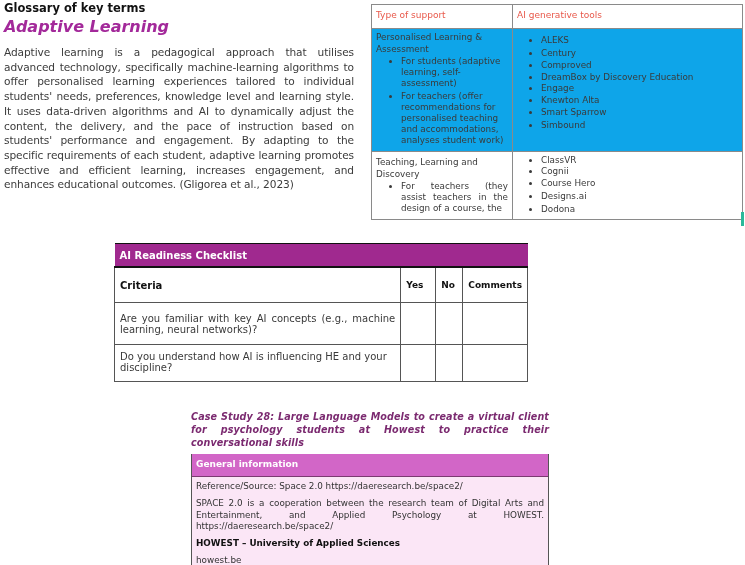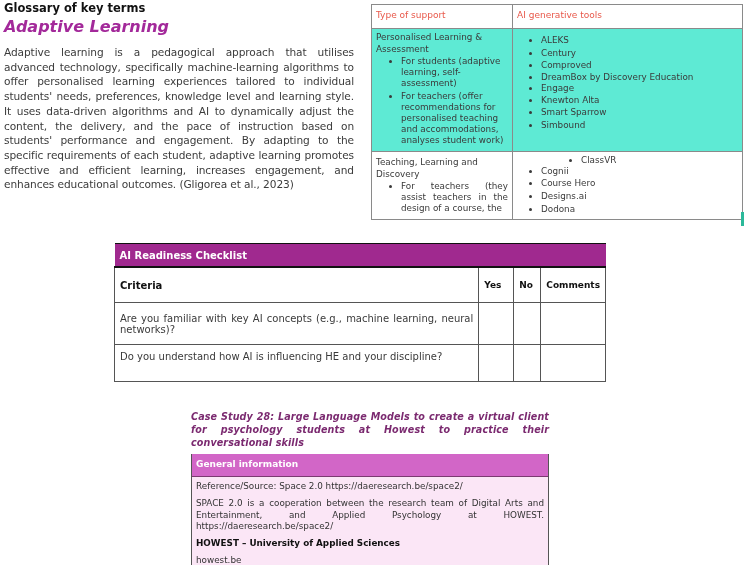--- a/index.html
+++ b/index.html
@@ -11,35 +11,35 @@
   #glossary { position:absolute; left:4px; top:0; width:350px; }
   #glossary h1 { margin:0; font-size:11.5px; font-weight:bold; color:#111; line-height:16px; }
   #glossary h2 { margin:3px 0 0 0; font-size:16px; font-weight:bold; font-style:italic; color:#a3299a; line-height:16px; }
   #glossary p { margin:10px 0 0 0; font-size:10.6px; line-height:14.7px; text-align:justify; color:#3b3b3b; letter-spacing:-0.1px; }
 
   
   #tools { position:absolute; left:371px; top:4px; width:372px; border-collapse:collapse; font-size:8.8px; color:#3a3a3a; }
   #tools td, #tools th { border:1px solid #8a8a8a; vertical-align:top; padding:3px 4px; text-align:left; font-weight:normal; }
   #tools th { color:#e8584a; height:15px; padding-top:5px; background:#fff; font-size:9px; }
   #tools .c1 { width:132px; }
-  #tools tr.grey td { background:#5eead4; }
+  #tools tr.grey td { background:#0ea5e9; }
   #tools ul { margin:0; padding-left:18px; }
   #tools ul li { line-height:11.5px; }
   #tools .sub { list-style:disc; padding-left:25px; margin:1px 0 0 0; }
   #tools .sub li { line-height:11px; margin-bottom:2px; }
   #tools .tools-list { padding-left:24px; margin-top:2px; }
   #tools .tools-list li { line-height:12.5px; }
   #tools .just { text-align:justify; }
   #tools-wrap { position:absolute; left:371px; top:4px; width:373px; height:229px; overflow:hidden; }
   #tools-wrap #tools { position:static; }
   #teal-mark { position:absolute; left:741px; top:212px; width:3px; height:14px; background:#2bb99a; }
 
   
   #checklist { position:absolute; left:114px; top:243px; width:492px; height:155px; overflow:hidden; }
-  #checklist table { width:492px; border-collapse:collapse; font-size:10px; }
+  #checklist table { width:414px; border-collapse:collapse; font-size:10px; }
   #checklist td { border:1px solid #555; padding:4px 5px; vertical-align:middle; }
   #checklist .hdr td { background:#a0298f; color:#fff; font-weight:bold; height:14px; border:none; border-bottom:2px solid #111; border-top:1px solid #111; }
   #checklist .sec td { font-weight:bold; color:#111; height:17px; vertical-align:top; padding-top:5px; }
   #checklist .colh td { font-weight:bold; color:#111; height:26px; }
   #checklist .colh td.small { font-size:9px; }
   #checklist .q td { height:33px; color:#3a3a3a; text-align:justify; }
   #checklist .q2 td { height:26px; vertical-align:top; padding-top:6px; color:#3a3a3a; }
   #checklist .cy { width:24px; } #checklist .cn { width:16px; } #checklist .cc { width:53px; }
 
   
@@ -91,21 +91,21 @@
   </tr>
   <tr>
     <td class="c1">
       <div style="line-height:11.5px;padding-top:2px;">Teaching, Learning and Discovery</div>
       <ul class="sub just">
         <li>For teachers (they assist teachers in the design of a course, the</li>
       </ul>
     </td>
     <td>
       <ul class="tools-list" style="margin-top:0;">
-        <li style="line-height:10.5px;margin-left:40px;">ClassVR</li>
+        <li style="line-height:10.5px;">ClassVR</li>
         <li style="line-height:11px;">Cognii</li>
         <li style="line-height:13px;">Course Hero</li>
         <li style="line-height:13px;">Designs.ai</li>
         <li style="line-height:12px;">Dodona</li>
       </ul>
     </td>
   </tr>
 </tbody>
     </table>
 </div>

